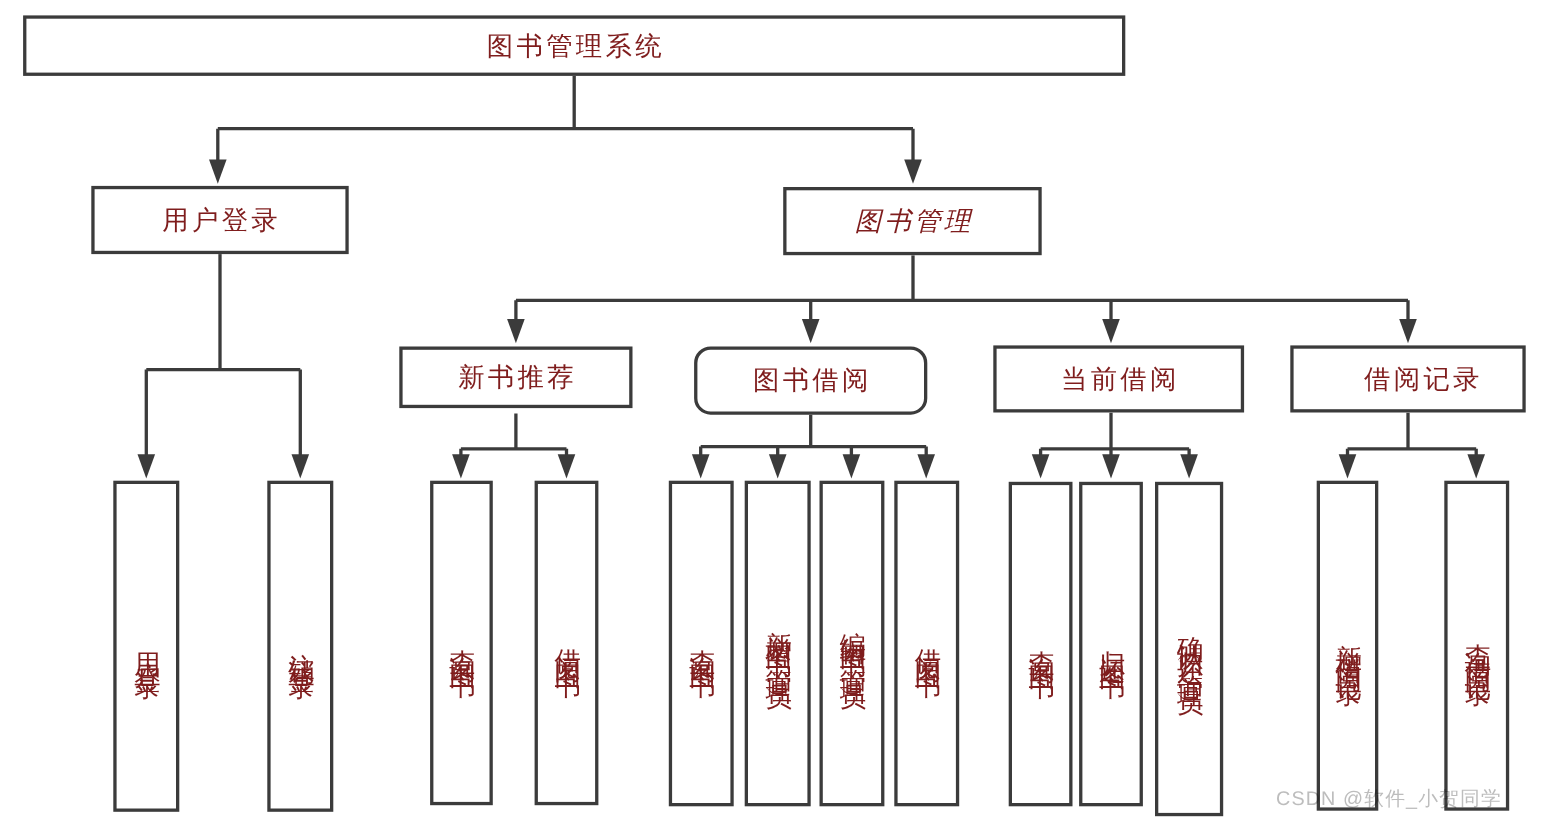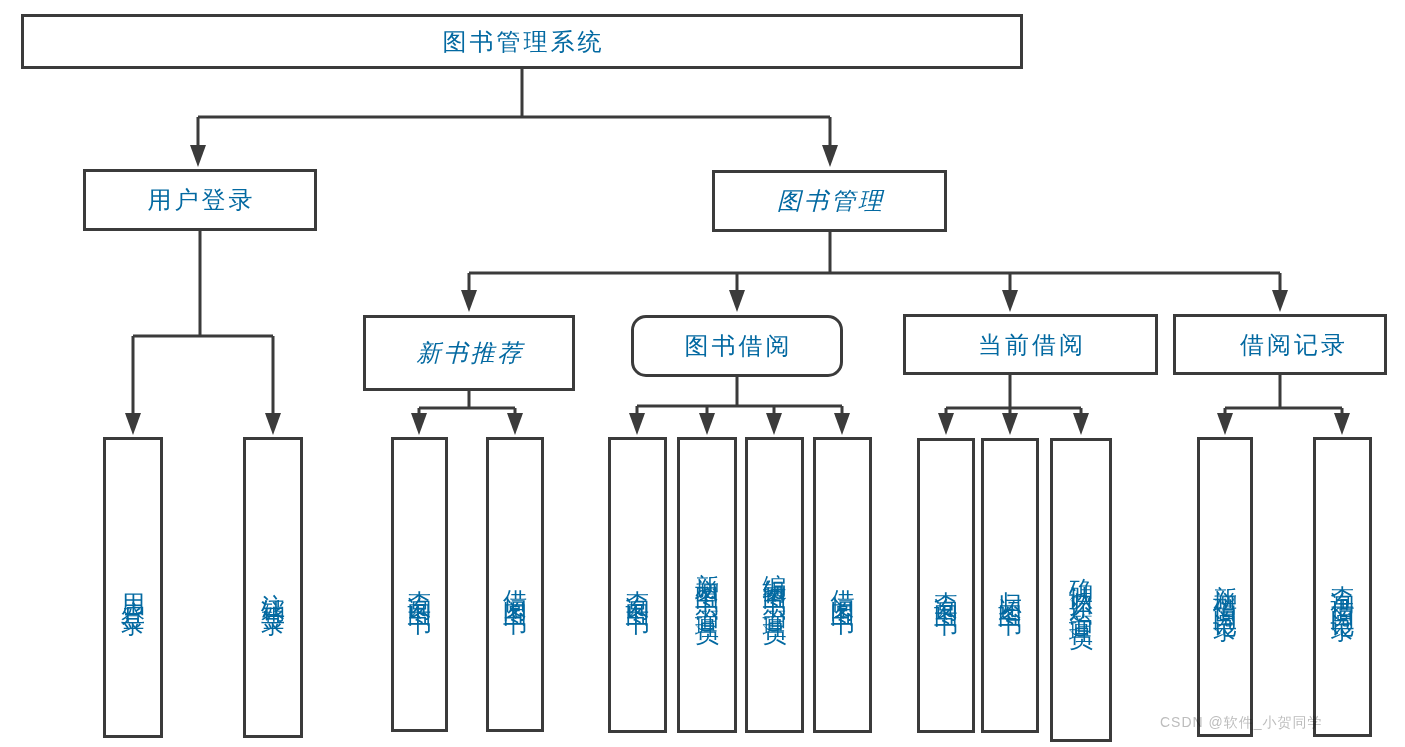--- a/index.html
+++ b/index.html
@@ -4,30 +4,30 @@
 <style>
   html,body{margin:0;padding:0;background:#fff;}
   .stage{
     position:relative;width:1405px;height:747px;background:#fff;overflow:hidden;
     font-family:"Liberation Sans","DejaVu Sans",sans-serif;color:#333;
   }
   .wires{position:absolute;left:0;top:0;z-index:1;}
   .node{
     position:absolute;z-index:2;background:#fff;border:3px solid #3b3b3b;
     box-sizing:border-box;display:flex;align-items:center;justify-content:center;
-    color:#0369a1;
+    color:#7f1d1d;
   }
   .h{font-size:24px;letter-spacing:3px;white-space:nowrap;text-indent:3px;}
   .v{
     writing-mode:vertical-rl;text-orientation:mixed;
     font-size:24px;letter-spacing:7px;line-height:1;
   }
   .watermark{
     position:absolute;z-index:3;left:1160px;top:714px;width:245px;
-    font-size:14px;letter-spacing:1px;color:#bdbdbd;
+    font-size:18px;letter-spacing:1px;color:#bdbdbd;
     mix-blend-mode:multiply;white-space:nowrap;
   }
 </style>
 </head>
 <body>
 
 <div class="stage">
 
   <svg class="wires" width="1405" height="747" viewBox="0 0 1405 747">
     <path fill="none" stroke="#3b3b3b" stroke-width="3" d="
@@ -59,23 +59,23 @@
       <polygon points="1225,435 1217,413 1233,413"></polygon>
       <polygon points="1342,435 1334,413 1350,413"></polygon>
     </g>
   </svg>
 
   <div class="node h" style="left:21px;top:14px;width:1002px;height:55px;">图书管理系统</div>
 
   <div class="node h" style="left:83px;top:169px;width:234px;height:62px;">用户登录</div>
   <div class="node h" style="left:712px;top:170px;width:235px;height:62px;font-style:italic;">图书管理</div>
 
-  <div class="node h" style="left:363px;top:315px;width:212px;height:76px;font-style:italic;">新书推荐</div>
+  <div class="node h" style="left:363px;top:315px;width:212px;height:56px;">新书推荐</div>
   <div class="node h" style="left:631px;top:315px;width:212px;height:62px;border-radius:15px;">图书借阅</div>
-  <div class="node h" style="left:903px;top:314px;width:255px;height:61px;">当前借阅</div>
+  <div class="node h" style="left:903px;top:314px;width:228px;height:61px;">当前借阅</div>
   <div class="node h" style="left:1173px;top:314px;width:214px;height:61px;padding-left:25px;">借阅记录</div>
 
   <div class="node v" style="left:103px;top:437px;width:60px;height:301px;">用户登录</div>
   <div class="node v" style="left:243px;top:437px;width:60px;height:301px;">注销登录</div>
 
   <div class="node v" style="left:391px;top:437px;width:57px;height:295px;">查询图书</div>
   <div class="node v" style="left:486px;top:437px;width:58px;height:295px;">借阅图书</div>
 
   <div class="node v" style="left:608px;top:437px;width:59px;height:296px;">查询图书</div>
   <div class="node v" style="left:677px;top:437px;width:60px;height:296px;">新增图书（管理员）</div>

